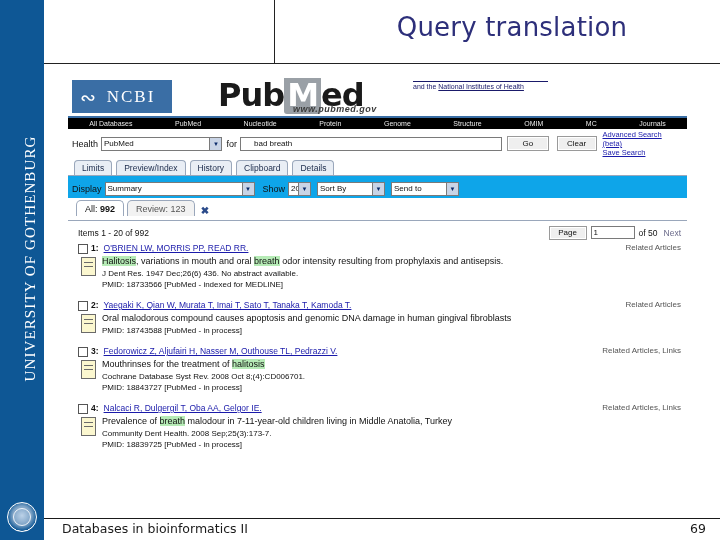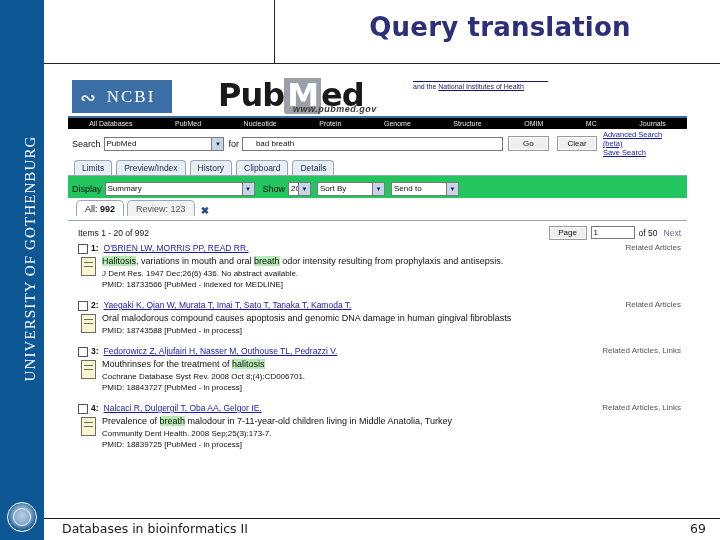--- a/index.html
+++ b/index.html
@@ -25,23 +25,23 @@
   }
   .seal:after{
     content:"";position:absolute;left:5px;top:5px;right:5px;bottom:5px;border-radius:50%;
     border:1px solid #ffffff;opacity:.85;
   }
 
   
   .title-divider-v{position:absolute;left:274px;top:0;width:1px;height:63px;background:#222;}
   .title-divider-h{position:absolute;left:44px;top:63px;width:676px;height:1px;background:#222;}
   .slide-title{
-    position:absolute;left:300px;top:12px;width:400px;text-align:center;
+    position:absolute;left:312px;top:12px;width:400px;text-align:center;
     color:#2d2f7a;font-size:26px;font-family:"DejaVu Sans", sans-serif;
-    font-weight:700;letter-spacing:.2px;
+    font-weight:400;letter-spacing:.2px;
   }
 
   
   .shot{
     position:absolute;left:68px;top:78px;width:619px;height:437px;
     background:#ffffff;overflow:hidden;
     font-family:"Liberation Sans", sans-serif;
   }
 
   
@@ -113,21 +113,21 @@
   
   .pm-tabs{height:18px;background:#ffffff;padding:2px 0 0 6px;display:flex;align-items:flex-end;gap:4px;
            border-bottom:1px solid #9aa7bb;}
   .tab{
     height:14px;padding:0 7px;font-size:8.5px;color:#1a2a4a;background:#e9eef5;
     border:1px solid #9aa7bb;border-bottom:none;border-radius:4px 4px 0 0;
     display:flex;align-items:center;
   }
 
   
-  .pm-display{height:22px;background:#22c55e;display:flex;align-items:center;padding:3px 4px 0 4px;box-sizing:border-box;}
+  .pm-display{height:22px;background:#0ea5e9;display:flex;align-items:center;padding:3px 4px 0 4px;box-sizing:border-box;}
   .sel-summary{width:150px;}
   .sel-show{width:23px;}
   .sel-sort{width:68px;}
   .sel-send{width:68px;}
 
   
   .pm-subtabs{height:20px;background:#ffffff;padding:2px 0 0 8px;display:flex;align-items:flex-start;gap:3px;}
   .subtab{
     height:15px;padding:0 8px;font-size:9px;color:#111;background:#ffffff;
     border:1px solid #9aa7bb;border-bottom:none;border-radius:5px 5px 0 0;display:flex;align-items:center;
@@ -219,21 +219,21 @@
       <span class="nav-item">Nucleotide</span>
       <span class="nav-item">Protein</span>
       <span class="nav-item">Genome</span>
       <span class="nav-item">Structure</span>
       <span class="nav-item">OMIM</span>
       <span class="nav-item">MC</span>
       <span class="nav-item">Journals</span>
     </div>
 
     <div class="pm-searchrow">
-      <span class="lbl">Search</span>
+      <span class="lbl">Health</span>
       <span class="sel sel-pubmed">
         <span>PubMed</span>
         <span class="caret">▼</span>
       </span>
       <span class="lbl" style="margin-left:4px">for</span>
       <span class="txtbox txt-query">
         <span>bad breath</span>
       </span>
       <span class="btn btn-go">Go</span>
       <span class="btn btn-clear">Clear</span>

